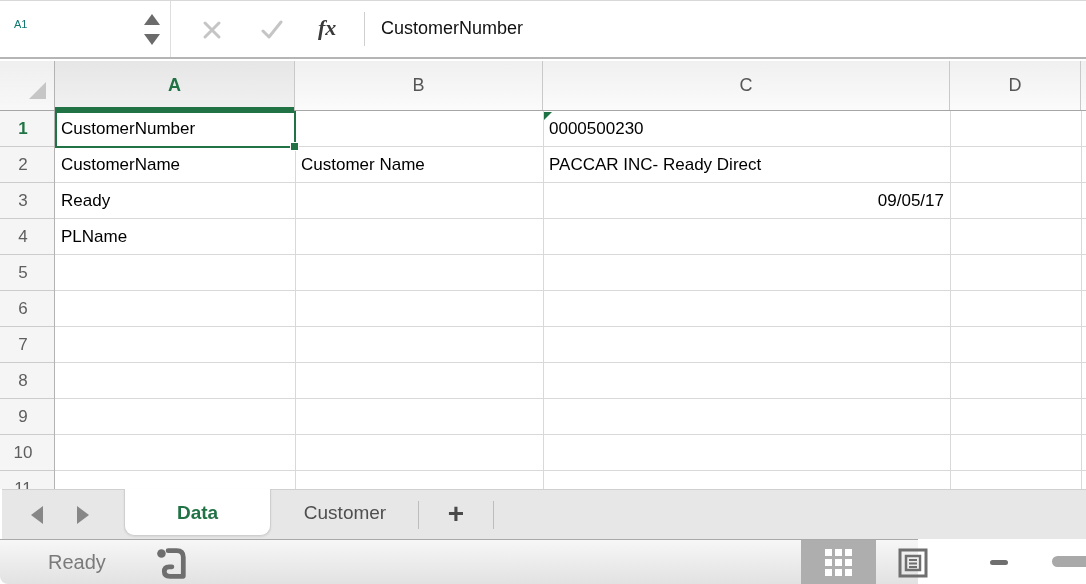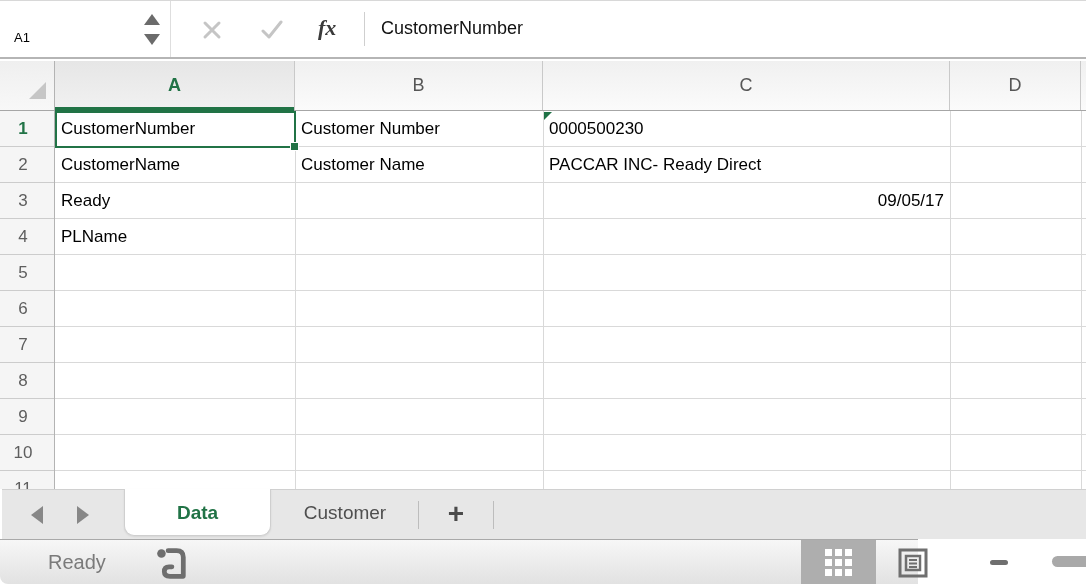--- a/index.html
+++ b/index.html
@@ -6,21 +6,21 @@
   html,body { background:#ffffff; }
   .app {
     position:relative; width:1086px; height:584px; overflow:hidden;
     background:#fff; font-family:"Liberation Sans","DejaVu Sans",sans-serif;
     border-top:1px solid #d8d8d8; border-radius:0 0 8px 8px;
   }
 
   
   .topbar { position:absolute; left:0; top:0; width:1086px; height:58px; background:#fff; border-bottom:2px solid #b5b5b5; }
   .namebox { position:absolute; left:0; top:0; width:170px; height:56px; }
-  .namebox-text { position:absolute; left:14px; top:29px; font-size:13px; color:#000000; }
+  .namebox-text { position:absolute; left:14px; top:17px; font-size:11px; color:#0f766e; }
   .stepper { position:absolute; left:142px; top:11px; width:20px; height:36px; }
   .tri { position:absolute; left:2px; width:0; height:0; }
   .tri.up   { top:2px;  border-left:8px solid transparent; border-right:8px solid transparent; border-bottom:11px solid #6b6b6b; }
   .tri.down { top:22px; border-left:8px solid transparent; border-right:8px solid transparent; border-top:11px solid #6b6b6b; }
   .vdiv { position:absolute; top:0; width:1px; height:56px; background:#dedede; }
   .vdiv.d1 { left:170px; }
   .vdiv.d2 { left:364px; height:34px; top:11px; background:#cfcfcf; }
   .fbtn { position:absolute; top:19px; }
   .fbtn.x { left:202px; }
   .fbtn.ck { left:261px; }
@@ -136,21 +136,20 @@
         <div class="row-num">10</div>
         <div class="row-num">11</div>
       </div>
     <div class="cells">
       <div class="vline vl1"></div>
       <div class="vline vl2"></div>
       <div class="vline vl3"></div>
       <div class="vline vl4"></div>
 
       <div class="cell r1 ca">CustomerNumber</div>
-      <div class="cell r1 cb">Customer Number</div>
       <div class="cell r1 cc">0000500230</div>
       <div class="err-tri"></div>
 
       <div class="cell r2 ca">CustomerName</div>
       <div class="cell r2 cb">Customer Name</div>
       <div class="cell r2 cc">PACCAR INC- Ready Direct</div>
 
       <div class="cell r3 ca">Ready</div>
       <div class="cell r3 cc right">09/05/17</div>
 

